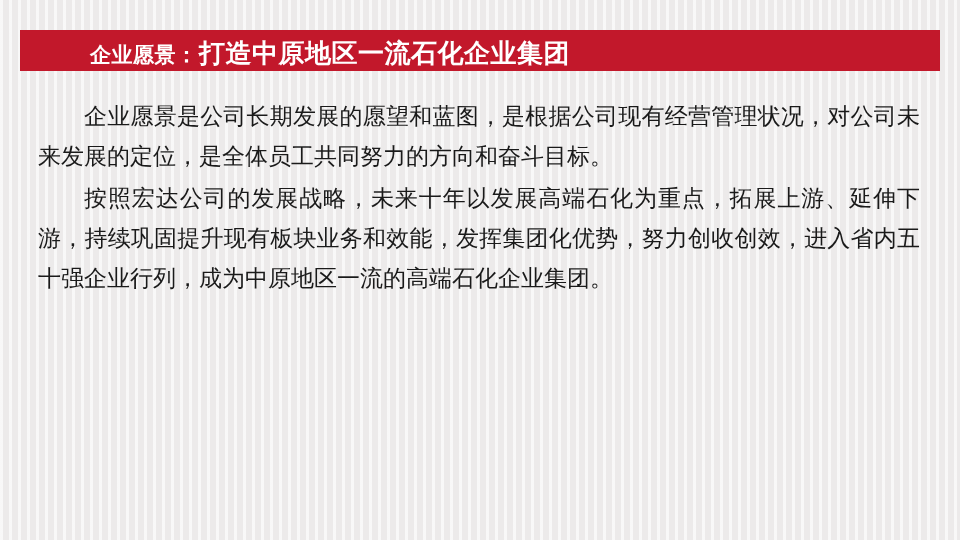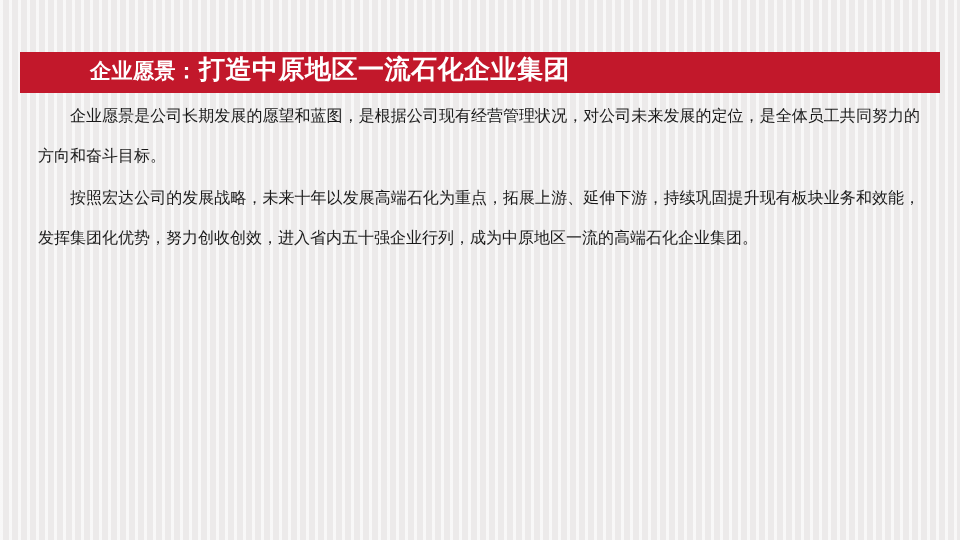--- a/index.html
+++ b/index.html
@@ -23,26 +23,26 @@
       rgba(255,255,255,0.65) 0px,
       rgba(255,255,255,0.65) 3px,
       rgba(0,0,0,0) 3px,
       rgba(0,0,0,0) 9px
     );
     overflow: hidden;
   }
   .title-bar {
     position: absolute;
     left: 20px;
-    top: 52px;
+    top: 30px;
     width: 920px;
     height: 41px;
     background: #c2182b;
     display: flex;
-    align-items: flex-start;
+    align-items: flex-end;
   }
   .title-inner {
     display: flex;
     align-items: baseline;
     padding-left: 70px;
     white-space: nowrap;
   }
   .title-label {
     color: #ffffff;
     font-family: "DejaVu Sans", "Liberation Sans", sans-serif;
@@ -66,21 +66,21 @@
   }
   .body-block {
     position: absolute;
     left: 38px;
     top: 96px;
     width: 882px;
   }
   .para {
     color: #1a1a1a;
     font-family: "DejaVu Serif", "Liberation Serif", serif;
-    font-size: 16px;
+    font-size: 23px;
     line-height: 40px;
     text-indent: 2em;
     text-align: justify;
     text-justify: inter-ideograph;
     margin: 0 0 2px 0;
   }
 </style>
 </head>
 <body>
 

